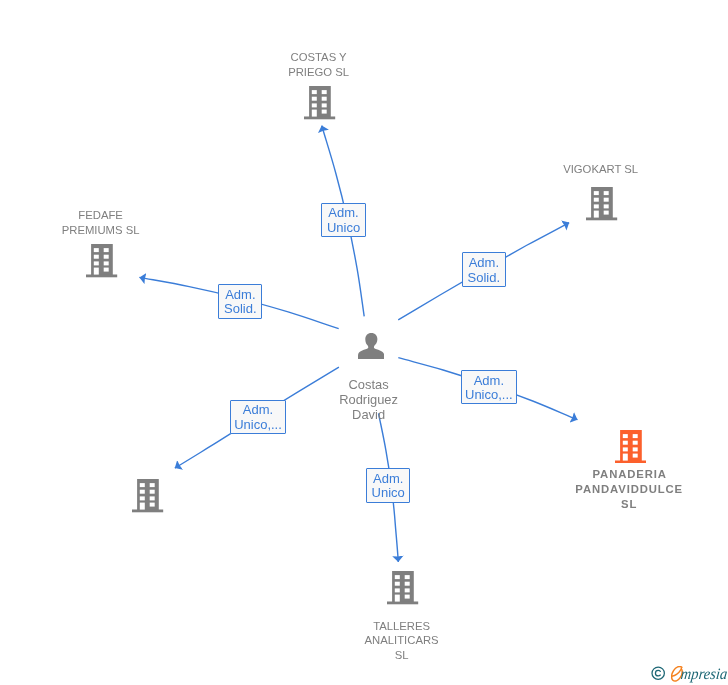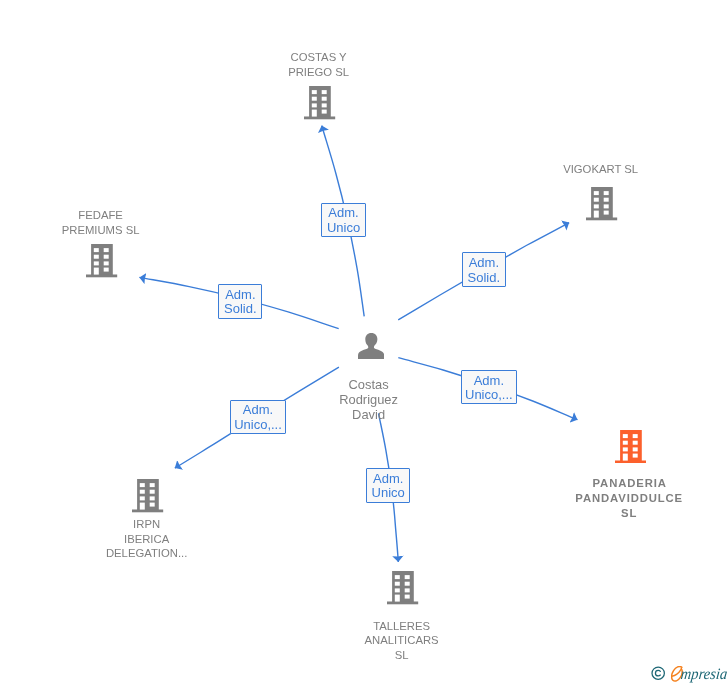--- a/index.html
+++ b/index.html
@@ -110,43 +110,40 @@
    <rect x="7.8" y="4.1" width="5" height="4" fill="#fff"></rect>
             <rect x="17.7" y="4.1" width="5" height="4" fill="#fff"></rect>
             <rect x="7.8" y="10.7" width="5" height="4" fill="#fff"></rect>
             <rect x="17.7" y="10.7" width="5" height="4" fill="#fff"></rect>
    <rect x="7.8" y="17.4" width="5" height="4" fill="#fff"></rect>
             <rect x="17.7" y="17.4" width="5" height="4" fill="#fff"></rect>
             <rect x="7.8" y="23.6" width="5" height="7" fill="#fff"></rect>
             <rect x="17.7" y="23.6" width="5" height="4" fill="#fff"></rect>
   </svg>
         </span>
-      <div class="caption" style="margin-top: 13px;">PANADERIA
+      <div class="caption" style="margin-top: 4px;">PANADERIA
 PANDAVIDDULCE
 SL</div>
     </div>
 
     <div class="node" style="left: 148px; top: 479.35px;">
       <span class="iconslot">
           <svg class="icon" width="31.2" height="33.3" viewBox="0 0 31.2 33.3">
    <rect x="5.1" y="0" width="21.7" height="31.2" fill="#7f7f7f"></rect>
    <rect x="0" y="30.5" width="31.2" height="2.8" fill="#7f7f7f"></rect>
    <rect x="7.8" y="4.1" width="5" height="4" fill="#fff"></rect>
             <rect x="17.7" y="4.1" width="5" height="4" fill="#fff"></rect>
             <rect x="7.8" y="10.7" width="5" height="4" fill="#fff"></rect>
             <rect x="17.7" y="10.7" width="5" height="4" fill="#fff"></rect>
    <rect x="7.8" y="17.4" width="5" height="4" fill="#fff"></rect>
             <rect x="17.7" y="17.4" width="5" height="4" fill="#fff"></rect>
             <rect x="7.8" y="23.6" width="5" height="7" fill="#fff"></rect>
             <rect x="17.7" y="23.6" width="5" height="4" fill="#fff"></rect>
   </svg>
         </span>
-      <div class="caption" style="margin-top: 4.5px;">IRPN
-IBERICA
-DELEGATION...</div>
     </div>
 
     <div class="node" style="left: 403px; top: 571.35px;">
       <span class="iconslot">
           <svg class="icon" width="31.2" height="33.3" viewBox="0 0 31.2 33.3">
    <rect x="5.1" y="0" width="21.7" height="31.2" fill="#7f7f7f"></rect>
    <rect x="0" y="30.5" width="31.2" height="2.8" fill="#7f7f7f"></rect>
    <rect x="7.8" y="4.1" width="5" height="4" fill="#fff"></rect>
             <rect x="17.7" y="4.1" width="5" height="4" fill="#fff"></rect>
             <rect x="7.8" y="10.7" width="5" height="4" fill="#fff"></rect>

